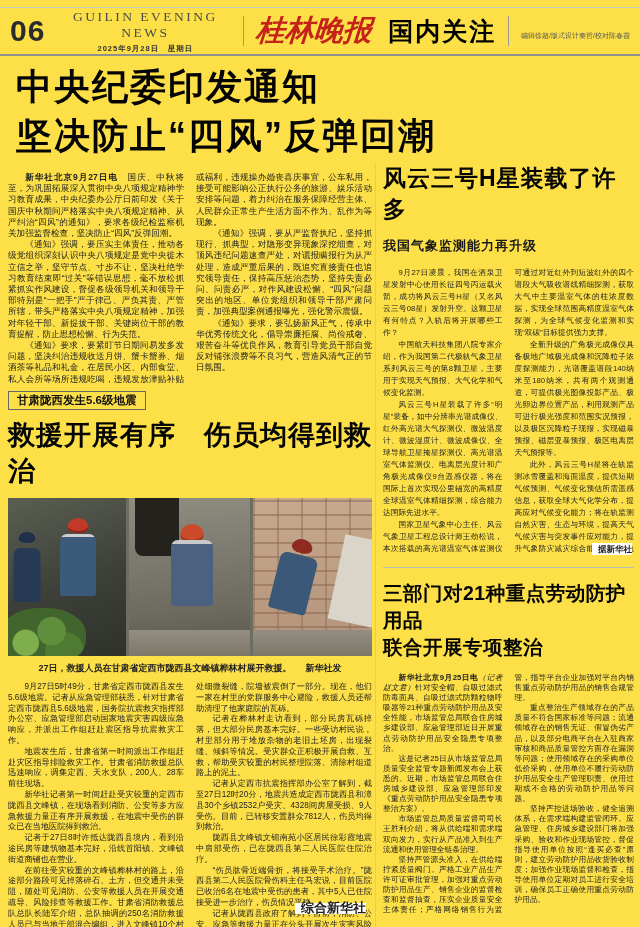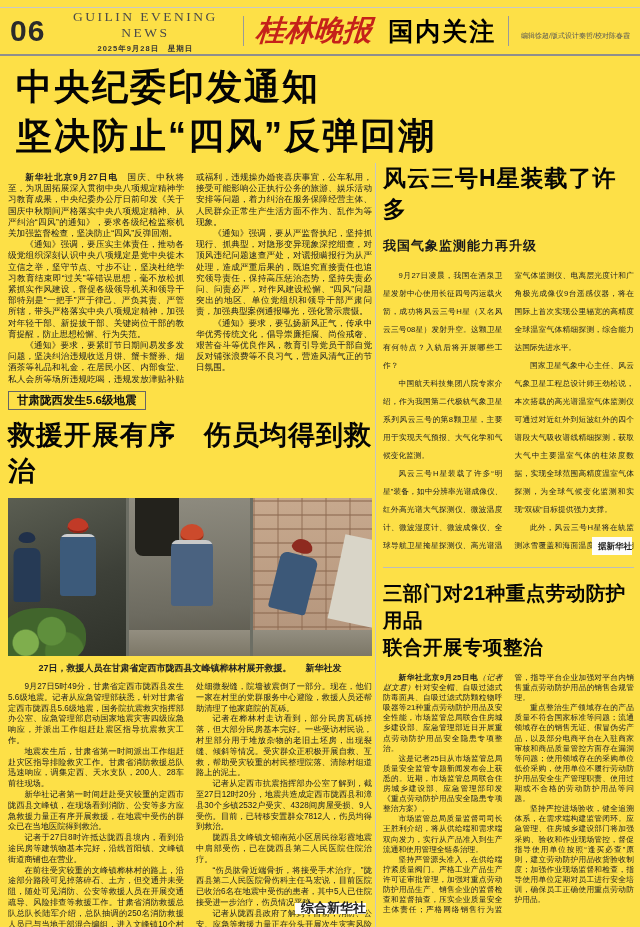--- a/index.html
+++ b/index.html
@@ -34,21 +34,21 @@
   .main-body{position:absolute;top:172px;left:8px;width:364px;height:216px;
         column-count:2;font-size:8.6px;line-height:11.2px;color:#222;}
 
   
   .v-divider{position:absolute;left:375px;top:163px;width:1px;height:764px;background:#c7c7c5;}
 
   
   .right-zone{position:absolute;left:383px;top:163px;width:251px;}
   .sat-headline{font-size:23px;font-weight:900;letter-spacing:1px;color:#050505;}
   .sat-subtitle{font-size:13px;font-weight:700;margin-top:12px;letter-spacing:1px;}
-  .sat-body{position:relative;margin-top:12px;height:288px;column-count:2;font-size:7.7px;line-height:18px;color:#222;}
+  .sat-body{position:relative;margin-top:12px;height:288px;column-count:2;font-size:7.7px;line-height:12px;color:#222;}
   .sat-byline{position:absolute;right:2px;bottom:0;background:#fdfdfc;font-size:8.5px;font-weight:700;padding-left:6px;}
   .rz-divider{margin-top:12px;border-top:1px solid #bdbdbb;}
   .labor-headline{font-size:19.5px;font-weight:900;line-height:27px;margin-top:12px;letter-spacing:0.5px;color:#050505;}
   .labor-body{margin-top:12px;height:302px;column-count:2;font-size:7.7px;line-height:10.1px;color:#222;overflow:hidden;}
   .reporter{font-style:italic;}
 
   
   .eq{position:absolute;left:8px;top:390px;width:364px;}
   .eq-kicker{display:inline-block;border:1px solid #666;padding:1px 8px;font-size:11.5px;font-weight:700;color:#111;}
   .eq-headline{font-size:27px;font-weight:900;letter-spacing:1px;margin-top:7px;color:#050505;}
@@ -178,20 +178,21 @@
   </div>
 
   <div class="right-zone">
     <div class="sat-headline">风云三号H星装载了许多</div>
     <div class="sat-subtitle">我国气象监测能力再升级</div>
     <div class="sat-body body-cols">
       <p>9月27日凌晨，我国在酒泉卫星发射中心使用长征四号丙运载火箭，成功将风云三号H星（又名风云三号08星）发射升空。这颗卫星有何特点？入轨后将开展哪些工作？</p>
       <p>中国航天科技集团八院专家介绍，作为我国第二代极轨气象卫星系列风云三号的第8颗卫星，主要用于实现天气预报、大气化学和气候变化监测。</p>
       <p>风云三号H星装载了许多“明星”装备，如中分辨率光谱成像仪、红外高光谱大气探测仪、微波温度计、微波湿度计、微波成像仪、全球导航卫星掩星探测仪、高光谱温室气体监测仪、电离层光度计和广角极光成像仪9台遥感仪器，将在国际上首次实现公里辐宽的高精度全球温室气体精细探测，综合能力达国际先进水平。</p>
       <p>国家卫星气象中心主任、风云气象卫星工程总设计师王劲松说，本次搭载的高光谱温室气体监测仪可通过对近红外到短波红外的四个谱段大气吸收谱线精细探测，获取大气中主要温室气体的柱浓度数据，实现全球范围高精度温室气体探测，为全球气候变化监测和实现“双碳”目标提供强力支撑。</p>
+      <p>全新升级的广角极光成像仪具备极地广域极光成像和沉降粒子浓度探测能力，光谱覆盖谱段140纳米至180纳米，共有两个观测通道，可提供极光图像投影产品、极光卵边界位置产品，利用观测产品可进行极光强度和范围实况预报，以及极区沉降粒子现报，实现磁暴预报、磁层亚暴预报、极区电离层天气预报等。</p>
       <p>此外，风云三号H星将在轨监测冰雪覆盖和海面温度，提供短期气候预测、气候变化预估所需遥感信息，获取全球大气化学分布，提高应对气候变化能力；将在轨监测自然灾害、生态与环境，提高天气气候灾害与突发事件应对能力，提升气象防灾减灾综合能力；将在轨开展极光和电离层数据监测，提高空间天气监测预警业务能力，提升空间天气预报和保障服务。</p>
       <p>王劲松说，目前，我国是全球唯一同时业务运行晨昏、上午、下午、倾斜四条近地轨道民用气象卫星的国家，具有极轨气象卫星完备全球观测网的整体优势。</p>
 
       <span class="sat-byline">据新华社</span>
     </div>
 
     <div class="rz-divider"></div>
 
     <div class="labor-headline">
       <div>三部门对21种重点劳动防护用品</div>

